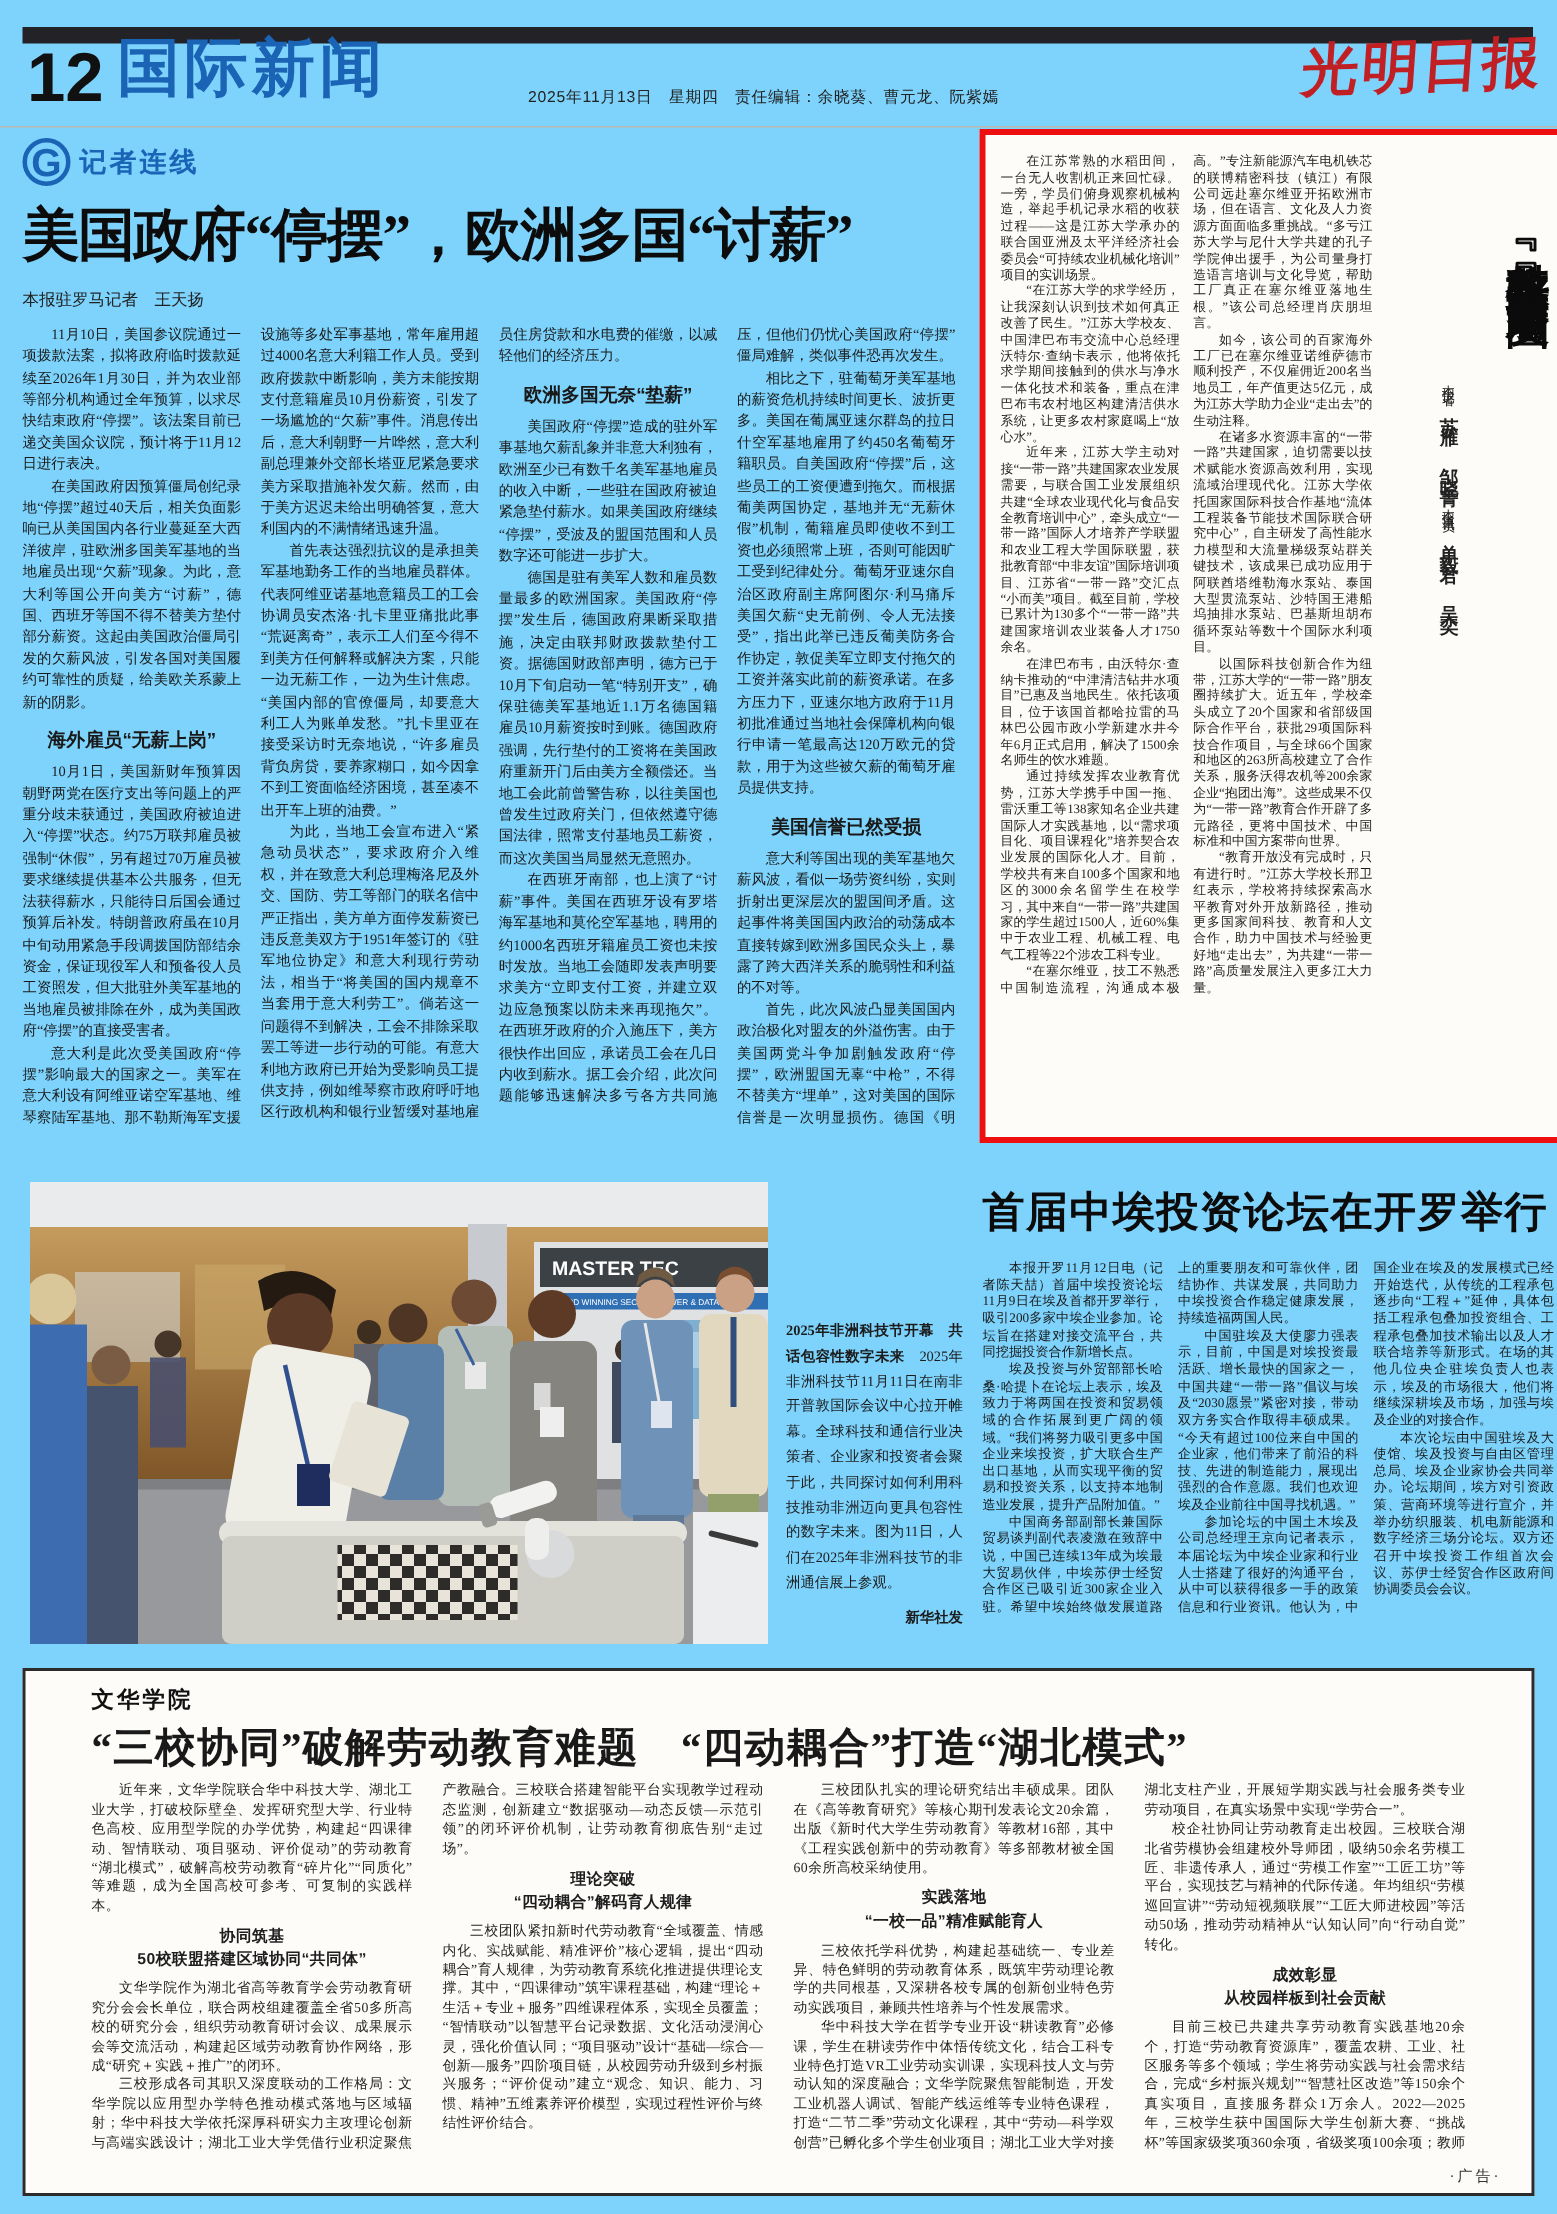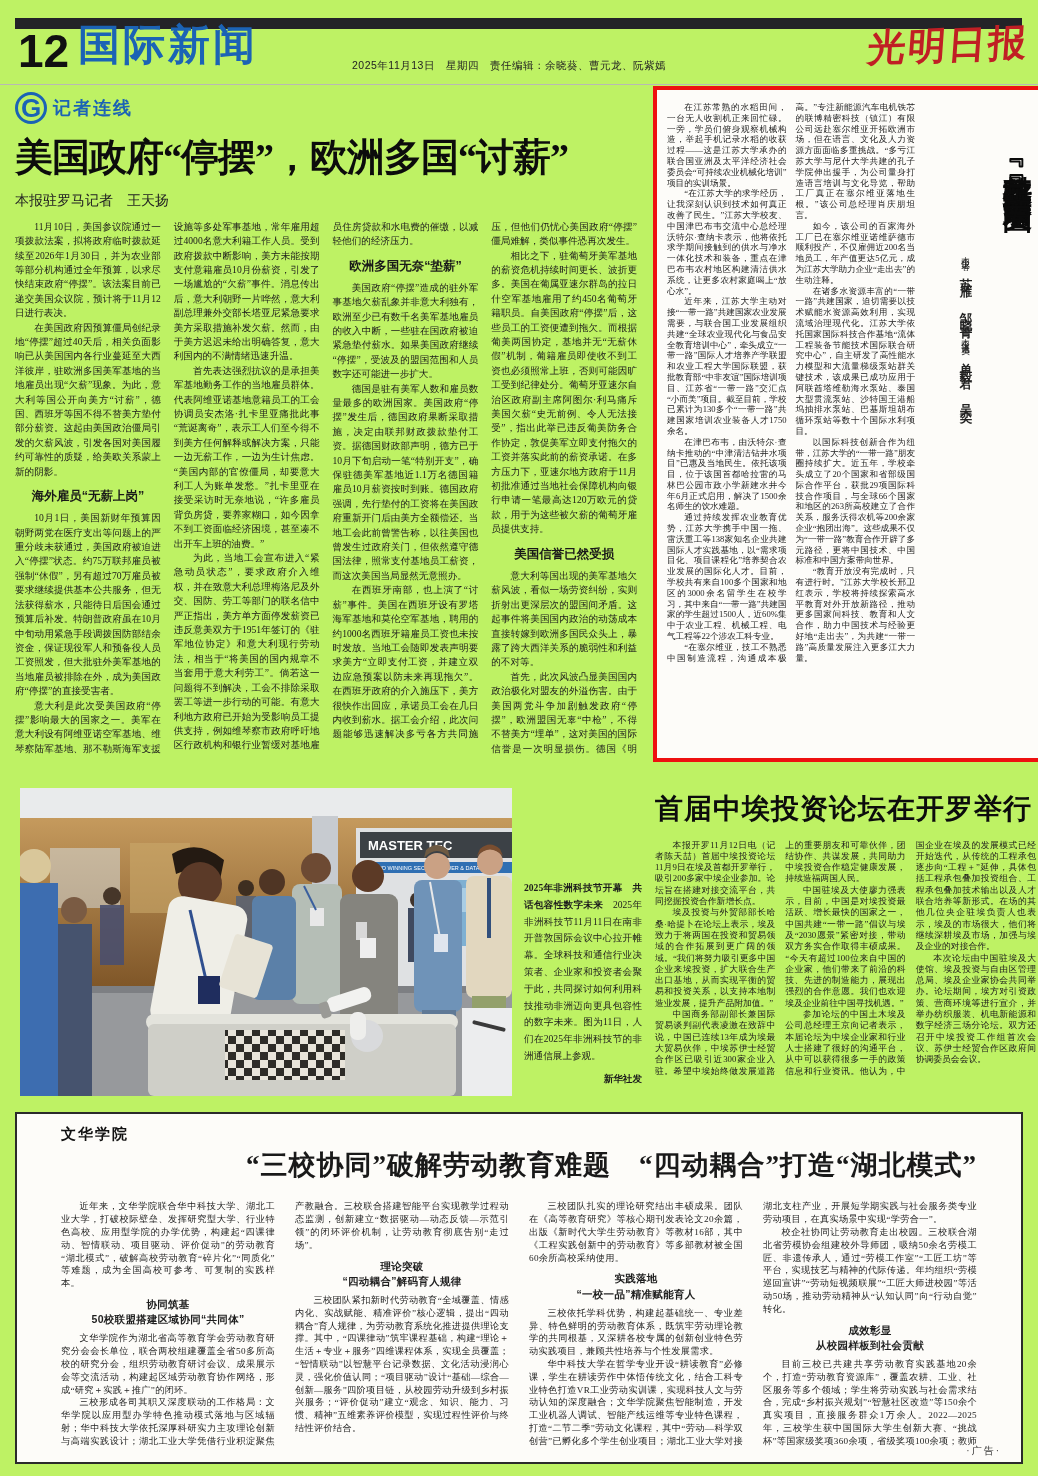--- a/index.html
+++ b/index.html
@@ -1,31 +1,31 @@
 <!DOCTYPE html>
 <html lang="zh"><head>
 <meta charset="utf-8">
 <style>
   html,body{margin:0;padding:0;}
   body{width:1038px;height:1476px;background:#f3f2ee;font-family:"Liberation Serif","DejaVu Serif",serif;color:#191919;position:relative;overflow:hidden;}
-  .page{position:absolute;inset:0;background:#bef264;}
+  .page{position:absolute;inset:0;background:#7dd3fc;}
   
   .topbar{position:absolute;left:15px;top:18px;width:1007px;height:11px;background:#232327;}
   .pagenum{position:absolute;left:18px;top:28px;font:700 46px/1 "Liberation Sans","DejaVu Sans",sans-serif;color:#111;}
   .section-title{position:absolute;left:78px;top:24px;font:900 42px/1 "Liberation Sans","DejaVu Sans",sans-serif;color:#1b63b5;letter-spacing:3px;}
   .dateline{position:absolute;left:352px;top:60px;font:400 10.5px/1 "Liberation Sans","DejaVu Sans",sans-serif;color:#222;letter-spacing:.5px;}
   .masthead{position:absolute;left:868px;top:26px;width:160px;font:900 38px/1 "Liberation Serif",serif;color:#c01f24;letter-spacing:2px;transform:skewX(-6deg) rotate(-2deg);}
   .header-rule{position:absolute;left:0;top:84px;width:1038px;height:1px;background:#b9b9b4;}
   
   .us{position:absolute;left:15px;top:92px;width:622px;}
   .kicker-row{display:flex;align-items:center;gap:6px;}
   .g-icon{font:900 26px/1 "Liberation Sans",sans-serif;color:#1b63b5;border:3px solid #1b63b5;border-radius:50%;width:26px;height:26px;display:flex;align-items:center;justify-content:center;}
   .kicker{font:900 18px/1 "Liberation Sans","DejaVu Sans",sans-serif;color:#1b63b5;letter-spacing:2px;}
   .us-headline{margin-top:12px;font:900 38px/1.15 "Liberation Serif",serif;color:#0c0c0c;letter-spacing:-1px;}
-  .us-byline{margin-top:12px;font-size:14px;color:#222;}
+  .us-byline{margin-top:12px;font-size:11px;color:#222;}
   .us-body{margin-top:10px;height:545px;overflow:hidden;column-count:4;column-gap:13px;font-size:9.6px;line-height:14.4px;text-align:justify;}
   .us-body p,.silk-body p,.eg-body p,.lab-body p{margin:0;text-indent:2em;}
   .subhead{font:700 12.5px/1.3 "Liberation Sans","DejaVu Sans",sans-serif;text-align:center;margin:9px 0 7px;text-indent:0;}
   
   .silk{position:absolute;left:653px;top:86px;width:393px;height:676px;border:4px solid #ee1010;background:#fdfcf9;box-sizing:border-box;display:flex;gap:6px;padding:12px 8px 12px 10px;}
   .silk-body{width:248px;height:644px;overflow:hidden;column-count:2;column-gap:9px;font-size:8.6px;line-height:10.8px;text-align:justify;color:#1d1d1d;}
   .silk-byline{width:54px;writing-mode:vertical-rl;text-align:left;padding-top:148px;box-sizing:border-box;color:#222;}
   .silk-byline .role{font-size:8.5px;letter-spacing:2px;}
   .silk-byline .names{font-size:12.5px;letter-spacing:7px;font-weight:700;margin:6px 0;}
   .silk-headline{flex:1;writing-mode:vertical-rl;font:900 29px/1.12 "Liberation Serif",serif;letter-spacing:2px;color:#0b0b0b;padding-top:48px;box-sizing:border-box;}
@@ -33,21 +33,21 @@
   .photo-wrap{position:absolute;left:20px;top:788px;width:492px;height:308px;background:#9aa0a4;}
   .caption{position:absolute;left:524px;top:852px;width:118px;font-size:9.6px;line-height:16.8px;text-align:justify;color:#1c1c1c;margin-top:28px;}
   .caption .cap-title{font-weight:700;}
   .caption .credit{display:block;text-align:right;font-weight:700;margin-top:6px;}
   .egypt{position:absolute;left:655px;top:792px;width:381px;}
   .eg-headline{font:900 28px/1.2 "Liberation Serif",serif;letter-spacing:1px;color:#0c0c0c;}
   .eg-body{margin-top:14px;height:238px;overflow:hidden;column-count:3;column-gap:10px;font-size:8.8px;line-height:11.3px;text-align:justify;}
   
   .labor{position:absolute;left:15px;top:1112px;width:1008px;height:352px;border:2px solid #2b2b2b;box-sizing:border-box;background:#fdfcf9;padding:12px 44px 10px;}
   .lab-kicker{font:900 15px/1 "Liberation Sans","DejaVu Sans",sans-serif;color:#111;letter-spacing:2px;}
-  .lab-headline{text-align:right;font:900 27px/1.2 "Liberation Serif",serif;margin:8px 0 19px;letter-spacing:1px;}
+  .lab-headline{text-align:left;font:900 27px/1.2 "Liberation Serif",serif;margin:8px 0 6px;letter-spacing:1px;}
   .lab-body{column-count:4;column-gap:20px;height:252px;overflow:hidden;font-size:9.2px;line-height:12.8px;text-align:justify;letter-spacing:.3px;color:#1e1e1e;}
   .bsub{text-align:center;font-weight:700;font-size:10.5px;line-height:1.45;margin:7px 0 5px;text-indent:0;font-family:"Liberation Sans",sans-serif;}
   .ad-mark{position:absolute;right:20px;bottom:4px;font-size:10px;color:#333;letter-spacing:2px;text-align:right;}
 </style>
 </head>
 <body>
 
 <div class="page">
 
   <div class="topbar"></div>

